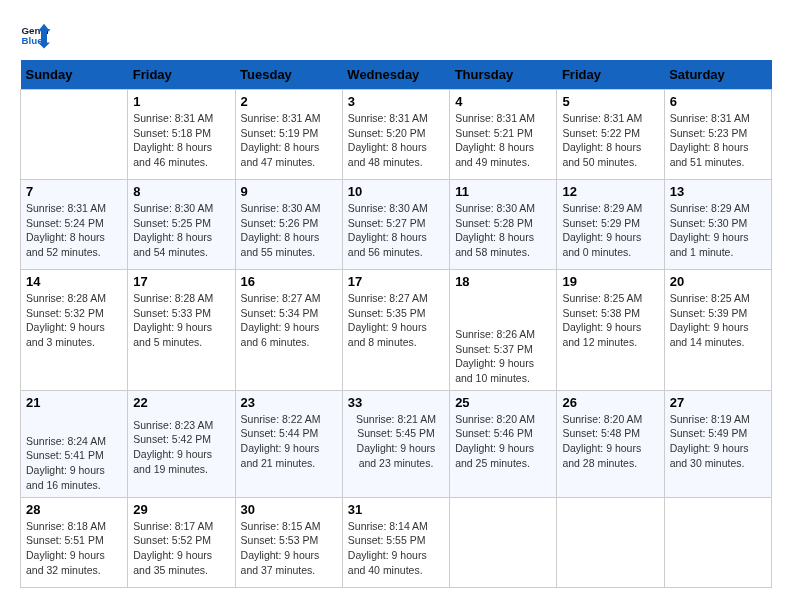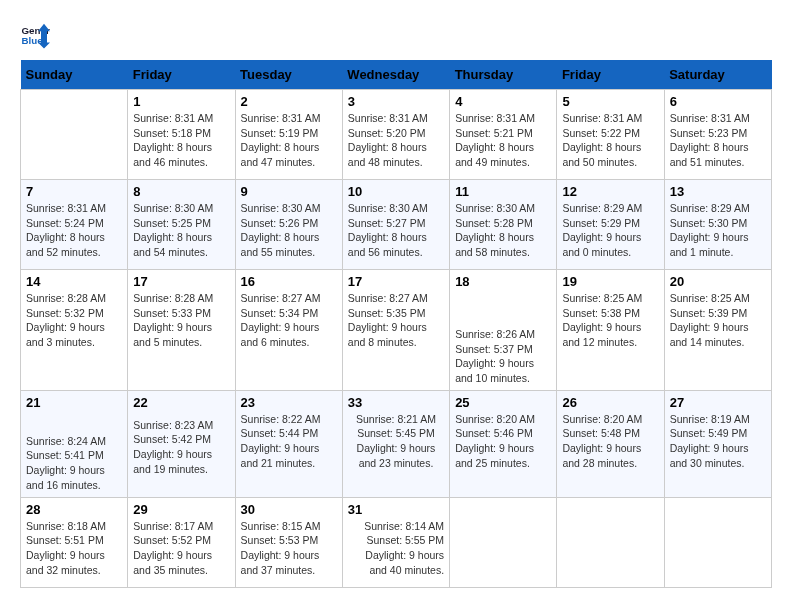--- a/index.html
+++ b/index.html
@@ -324,21 +324,21 @@
         </td>
         <td>
           <span class="day-num">30</span>
           <div class="day-info" style="white-space: pre-line;">Sunrise: 8:15 AM
 Sunset: 5:53 PM
 Daylight: 9 hours
 and 37 minutes.</div>
         </td>
         <td>
           <span class="day-num">31</span>
-          <div class="day-info" style="white-space: pre-line; text-align: right;">Sunrise: 8:14 AM
+          <div class="day-info" style="white-space: pre-line;">Sunrise: 8:14 AM
 Sunset: 5:55 PM
 Daylight: 9 hours
 and 40 minutes.</div>
         </td>
         <td class="empty"></td>
         <td class="empty"></td>
         <td class="empty"></td>
       </tr>
     </tbody>
 </table>

